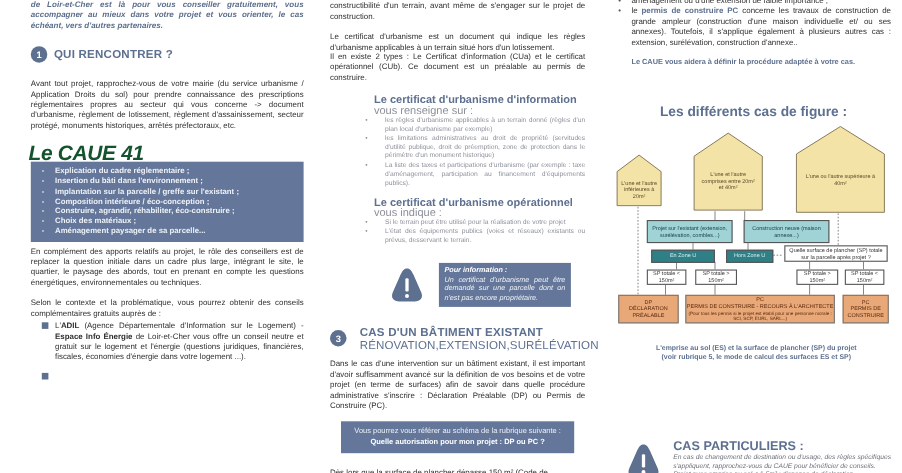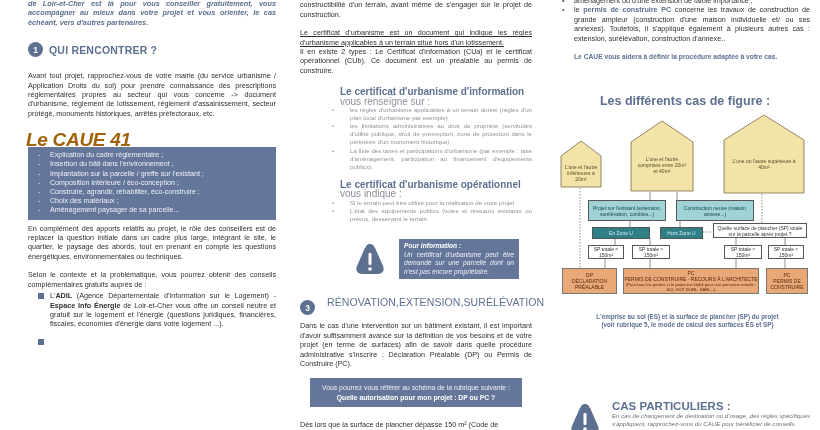--- a/index.html
+++ b/index.html
@@ -12,26 +12,26 @@
   .col-right { left: 560px; width: 250px; }
 
   .p { font-size: 7.2px; line-height: 9.4px; text-align: justify; color: #2f2f2f; }
   .intro-italic { font-style: italic; font-weight: bold; color: #5a6e8c; font-size: 7.3px; line-height: 9.4px; text-align: justify; }
 
   .section-head { display: flex; align-items: center; gap: 6px; }
   .num-circle { width: 15px; height: 15px; border-radius: 50%; background: #5d7090; color: #fff; font-weight: bold; font-size: 8.5px; display: flex; align-items: center; justify-content: center; flex-shrink: 0; }
   .section-title { font-weight: bold; font-size: 10.5px; color: #5d7090; letter-spacing: 0.2px; }
   .section-sub { font-size: 10.5px; color: #5d7090; letter-spacing: 0.1px; }
 
-  .caue-title { font-size: 19px; font-weight: bold; font-style: italic; color: #a16207; letter-spacing: -0.3px; line-height: 19px; }
+  .caue-title { font-size: 19px; font-weight: bold; font-style: italic; color: #14532d; letter-spacing: -0.3px; line-height: 19px; }
   .caue-box { background: #64779a; color: #f0f2f6; padding: 4px 8px 4px 8px; }
   .caue-box .p { color: #eef1f6; }
   .caue-box b { color: #ffffff; }
   .caue-list { list-style: none; font-size: 7.1px; line-height: 9.2px; color: #eef1f6; }
-  .caue-list li { position: relative; padding-left: 14px; }
+  .caue-list li { position: relative; padding-left: 14px; font-weight: bold; }
   .caue-list li::before { content: "-"; position: absolute; left: 2px; }
 
   .sq-item { position: relative; padding-left: 12px; }
   .sq { position: absolute; left: 0; top: 2px; width: 6px; height: 6px; background: #5d7090; }
 
   .cert-block { margin-left: 40px; }
   .cert-title { font-size: 10px; line-height: 9.4px; color: #8a8f98; }
   .cert-title b { color: #5d7090; }
   .cert-list { list-style: none; font-size: 6.1px; line-height: 8.1px; color: #8d929b; text-align: justify; }
   .cert-list li { position: relative; padding-left: 10px; }
@@ -97,21 +97,21 @@
     <span class="sq"></span>
     <span>L'</span><b>ADIL</b><span> (Agence Départementale d'Information sur le Logement) - </span><b>Espace Info Énergie</b><span> de Loir-et-Cher vous offre un conseil neutre et gratuit sur le logement et l'énergie (questions juridiques, financières, fiscales, économies d'énergie dans votre logement ...).</span>
   </div>
   <div class="sq-item" style="margin-top:8px; margin-left:10px; height:6px;">
     <span class="sq"></span>
   </div>
 </div>
 
 <div class="col col-mid">
   <p class="p" style="margin-top:-9px;">une demande de certificat d'urbanisme (CU) pour s'assurer de la constructibilité d'un terrain, avant même de s'engager sur le projet de construction.</p>
-  <p class="p" style="margin-top:9px;text-decoration:underline;">Le certificat d'urbanisme est un document qui indique les règles d'urbanisme applicables à un terrain situé hors d'un lotissement.</p>
+  <p class="p" style="margin-top:9px;">Le certificat d'urbanisme est un document qui indique les règles d'urbanisme applicables à un terrain situé hors d'un lotissement.</p>
   <p class="p">Il en existe 2 types : Le Certificat d'information (CUa) et le certificat opérationnel (CUb). Ce document est un préalable au permis de construire.</p>
 
   <div class="cert-block" style="margin-top:12px;">
     <p class="cert-title">
       <b>Le certificat d'urbanisme d'information</b><span> vous renseigne sur :</span>
     </p>
     <ul class="cert-list">
       <li>les règles d'urbanisme applicables à un terrain donné (règles d'un plan local d'urbanisme par exemple)</li>
       <li>les limitations administratives au droit de propriété (servitudes d'utilité publique, droit de préemption, zone de protection dans le périmètre d'un monument historique)</li>
       <li>La liste des taxes et participations d'urbanisme (par exemple : taxe d'aménagement, participation au financement d'équipements publics).</li>
@@ -136,20 +136,21 @@
     </svg>
     <div class="info-box" style="width:120px;">
       <b>Pour information :</b><br>
       <span>Un certificat d'urbanisme peut être demandé sur une parcelle dont on n'est pas encore propriétaire.</span>
     </div>
   </div>
 
   <div class="section-head" style="margin-top:17px; align-items:flex-start;">
     <div class="num-circle" style="margin-top:4px;">3</div>
     <div style="margin-left:6px;">
+      <div class="section-title">CAS D'UN BÂTIMENT EXISTANT</div>
       <div class="section-sub">RÉNOVATION,EXTENSION,SURÉLÉVATION</div>
     </div>
   </div>
 
   <p class="p" style="margin-top:6px;">Dans le cas d'une intervention sur un bâtiment existant, il est important d'avoir suffisamment avancé sur la définition de vos besoins et de votre projet (en terme de surfaces) afin de savoir dans quelle procédure administrative s'inscrire : Déclaration Préalable (DP) ou Permis de Construire (PC).</p>
 
   <div class="ref-box" style="margin:10px 10px 0 10px;">
     <div>Vous pourrez vous référer au schéma de la rubrique suivante :</div>
     <b>Quelle autorisation pour mon projet : DP ou PC ?</b>
   </div>

